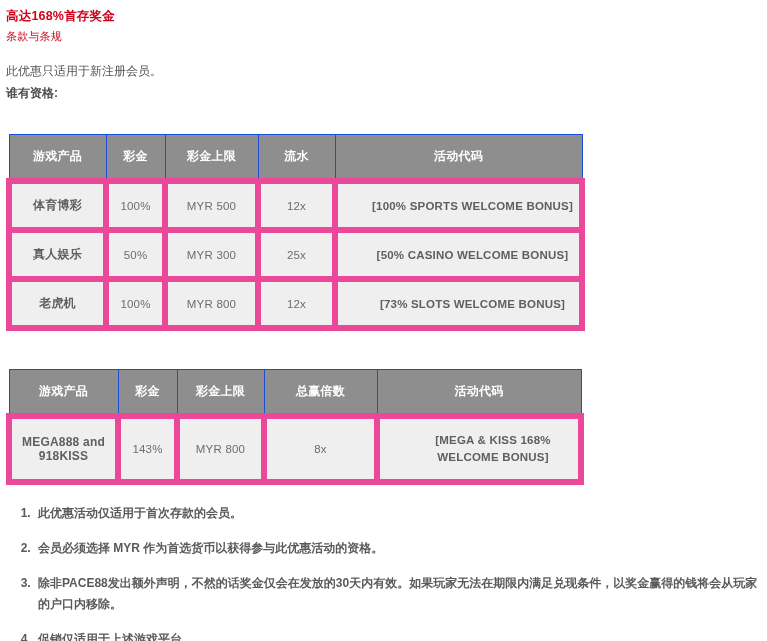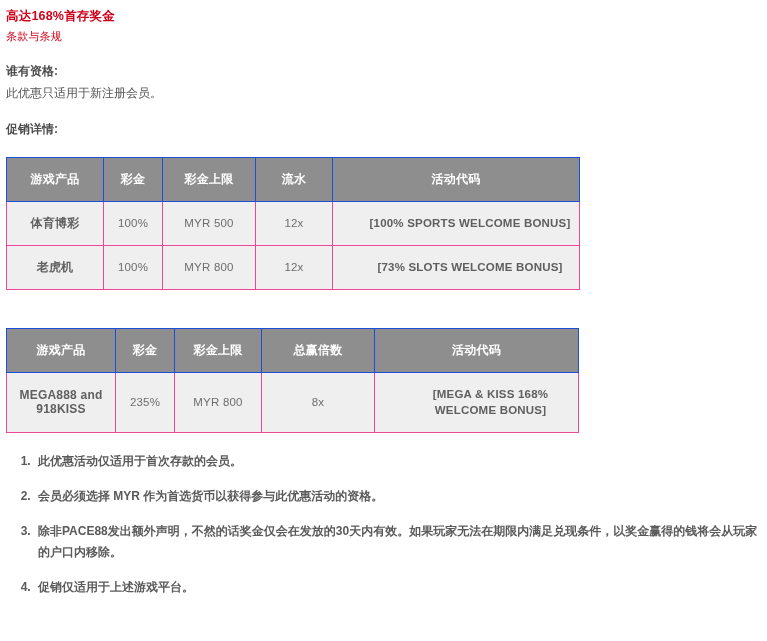--- a/index.html
+++ b/index.html
@@ -61,21 +61,21 @@
     padding: 13px 4px;
     border: 1px solid #1d4ed8;
     letter-spacing: 0.3px;
   }
   table.promo td {
     background: #efefef;
     color: #6d6d6d;
     font-size: 11.5px;
     text-align: center;
     padding: 13px 4px;
-    border: 1px solid #ec4899;
+    border: 6px solid #ec4899;
     letter-spacing: 0.2px;
   }
   table.promo td.prod {
     font-weight: bold;
     color: #5f5f5f;
     font-size: 12px;
   }
   table.promo td.code {
     font-weight: bold;
     color: #5f5f5f;
@@ -109,46 +109,52 @@
   .w2-code { width: 195px; }
 </style>
 </head>
 <body>
 
 <div class="page">
 
   <div class="headline">高达168%首存奖金</div>
   <div class="subheadline">条款与条规</div>
 
+  <div class="para">此优惠只适用于新注册会员。</div>
   <div class="para bold">谁有资格:</div>
-  <div class="para">此优惠只适用于新注册会员。</div>
 
   <div class="gap-sm"></div>
 
-  <div class="para bold">促销详情:</div>
 
   <div class="gap-sm"></div>
 
   <table class="promo">
     <thead>
       <tr>
         <th class="w-prod">游戏产品</th>
         <th class="w-bonus">彩金</th>
         <th class="w-cap">彩金上限</th>
         <th class="w-turn">流水</th>
         <th class="w-code">活动代码</th>
       </tr>
     </thead>
     <tbody>
       <tr>
         <td class="prod">体育博彩</td>
         <td>100%</td>
         <td>MYR 500</td>
         <td>12x</td>
         <td class="code">[100% SPORTS WELCOME BONUS]</td>
+      </tr>
+      <tr>
+        <td class="prod">真人娱乐</td>
+        <td>50%</td>
+        <td>MYR 300</td>
+        <td>25x</td>
+        <td class="code">[50% CASINO WELCOME BONUS]</td>
       </tr>
       <tr>
         <td class="prod">老虎机</td>
         <td>100%</td>
         <td>MYR 800</td>
         <td>12x</td>
         <td class="code">[73% SLOTS WELCOME BONUS]</td>
       </tr>
     </tbody>
   </table>
@@ -161,21 +167,21 @@
         <th class="w2-prod">游戏产品</th>
         <th class="w2-bonus">彩金</th>
         <th class="w2-cap">彩金上限</th>
         <th class="w2-mult">总赢倍数</th>
         <th class="w2-code">活动代码</th>
       </tr>
     </thead>
     <tbody>
       <tr>
         <td class="prod">MEGA888 and 918KISS</td>
-        <td>235%</td>
+        <td>143%</td>
         <td>MYR 800</td>
         <td>8x</td>
         <td class="code">[MEGA &amp; KISS 168% WELCOME BONUS]</td>
       </tr>
     </tbody>
   </table>
 
   <ol class="terms">
     <li>此优惠活动仅适用于首次存款的会员。</li>
     <li>会员必须选择 MYR 作为首选货币以获得参与此优惠活动的资格。</li>

